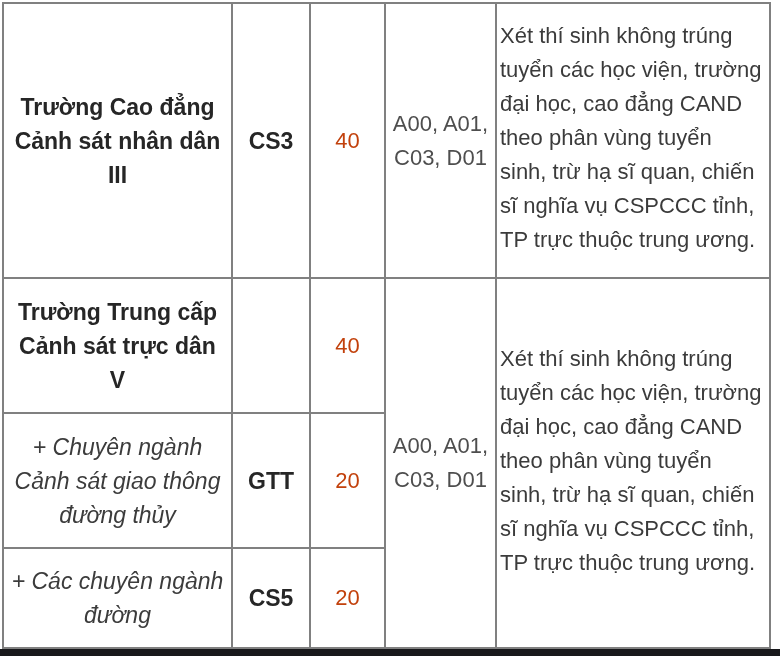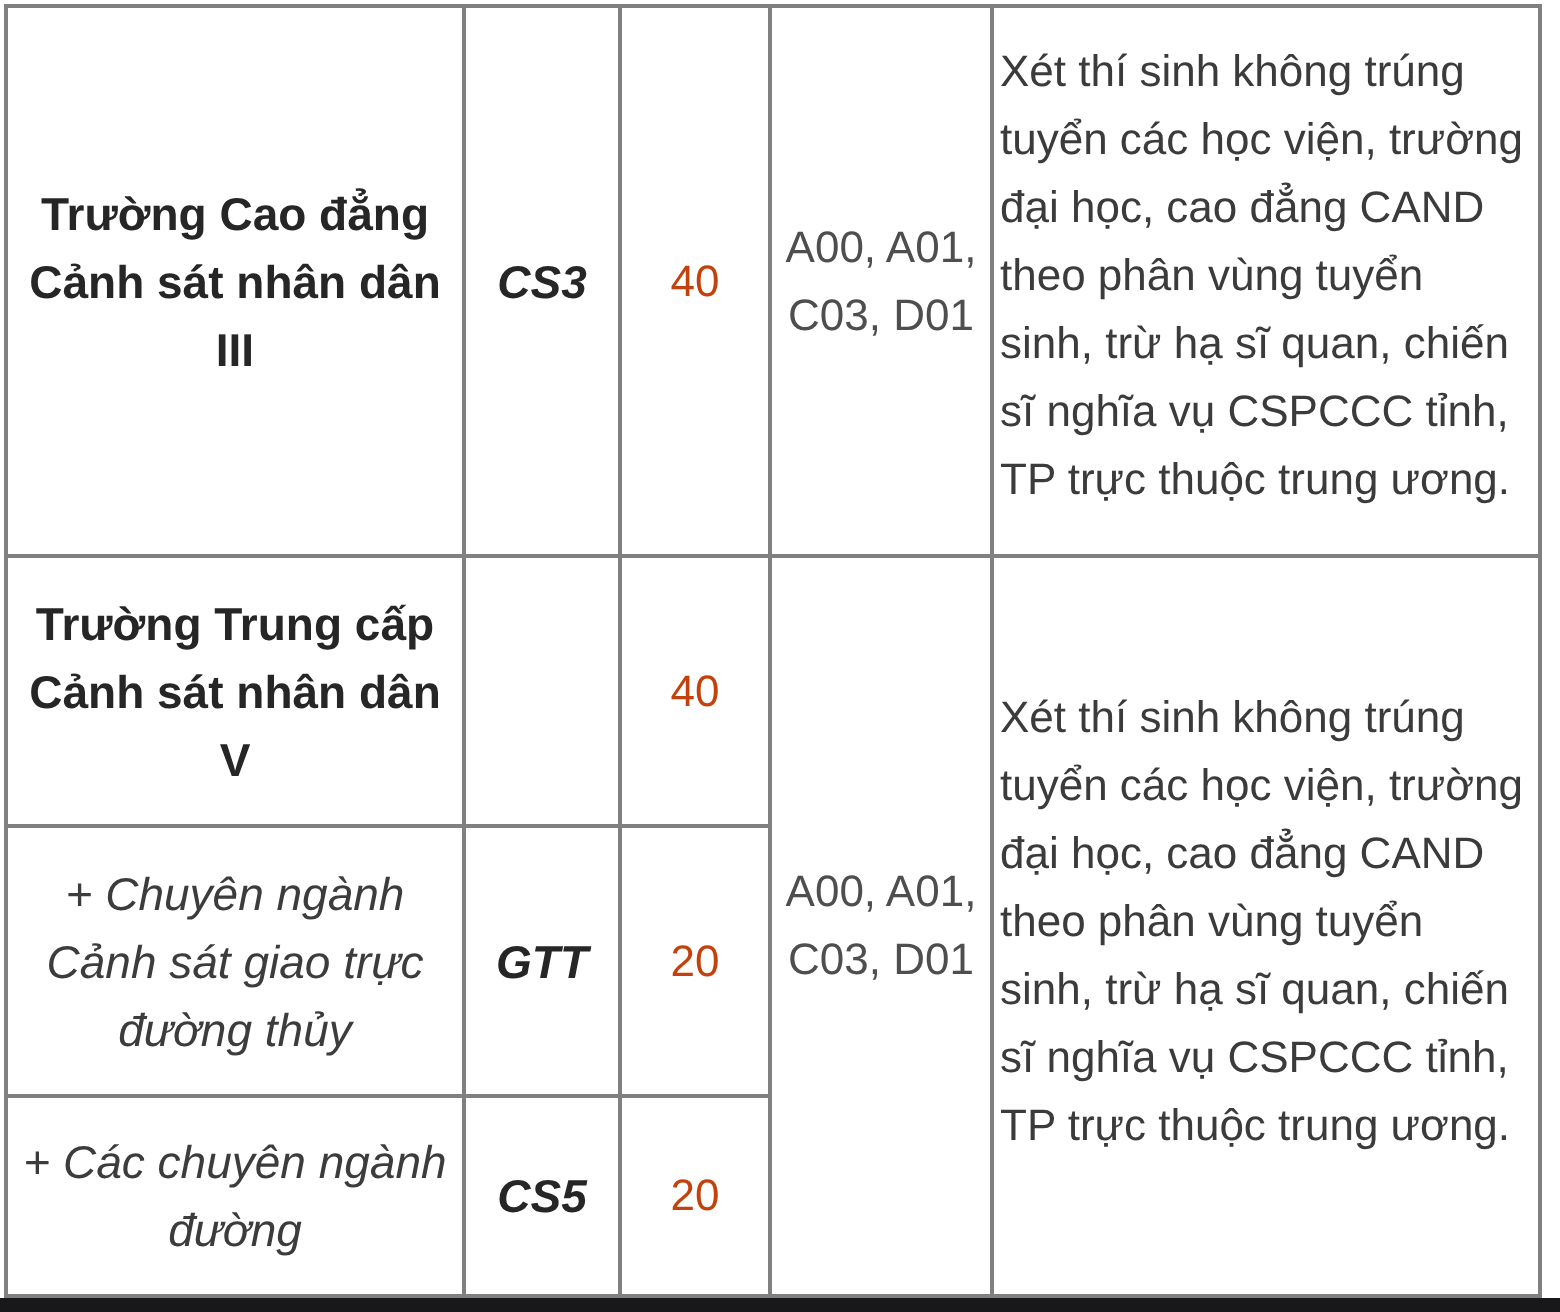--- a/index.html
+++ b/index.html
@@ -23,21 +23,21 @@
     overflow:hidden;
     padding:0;
   }
   tr.r1{height:275px;}
   tr.r2{height:135px;}
   tr.r3{height:135px;}
   tr.r4{height:100px;}
   td.school{font-size:23px;margin-top:19px;}
   td.bold{font-weight:bold;color:#262626;}
   td.ital{font-style:italic;color:#3c3c3c;font-size:23px;}
-  td.code{font-weight:bold;color:#262626;font-size:23px;font-style:italic;}
+  td.code{font-weight:bold;color:#262626;font-size:23px;}
   td.quota{font-size:22px;color:#c2410c;}
   td.combos{font-size:22px;color:#4e4e4e;}
   td.note{
     font-size:22px;color:#3b3b3b;
     text-align:left;
     padding:1px 2px 6px 3px;
   }
   .bottom-bar{
     position:absolute;left:0;top:649px;
     width:780px;height:7px;
@@ -67,37 +67,37 @@
       <td class="note">Xét thí sinh không trúng
 tuyển các học viện, trường
 đại học, cao đẳng CAND
 theo phân vùng tuyển
 sinh, trừ hạ sĩ quan, chiến
 sĩ nghĩa vụ CSPCCC tỉnh,
 TP trực thuộc trung ương.</td>
     </tr>
     <tr class="r2">
       <td class="school bold">Trường Trung cấp
-Cảnh sát nhân dân
+Cảnh sát trực dân
 V</td>
       <td class="code"></td>
       <td class="quota">40</td>
       <td class="combos" rowspan="3">A00, A01,
 C03, D01</td>
       <td class="note" rowspan="3">Xét thí sinh không trúng
 tuyển các học viện, trường
 đại học, cao đẳng CAND
 theo phân vùng tuyển
 sinh, trừ hạ sĩ quan, chiến
 sĩ nghĩa vụ CSPCCC tỉnh,
 TP trực thuộc trung ương.</td>
     </tr>
     <tr class="r3">
       <td class="school ital">+ Chuyên ngành
-Cảnh sát giao trực
+Cảnh sát giao thông
 đường thủy</td>
       <td class="code">GTT</td>
       <td class="quota">20</td>
     </tr>
     <tr class="r4">
       <td class="school ital">+ Các chuyên ngành
 đường</td>
       <td class="code">CS5</td>
       <td class="quota">20</td>
     </tr>

